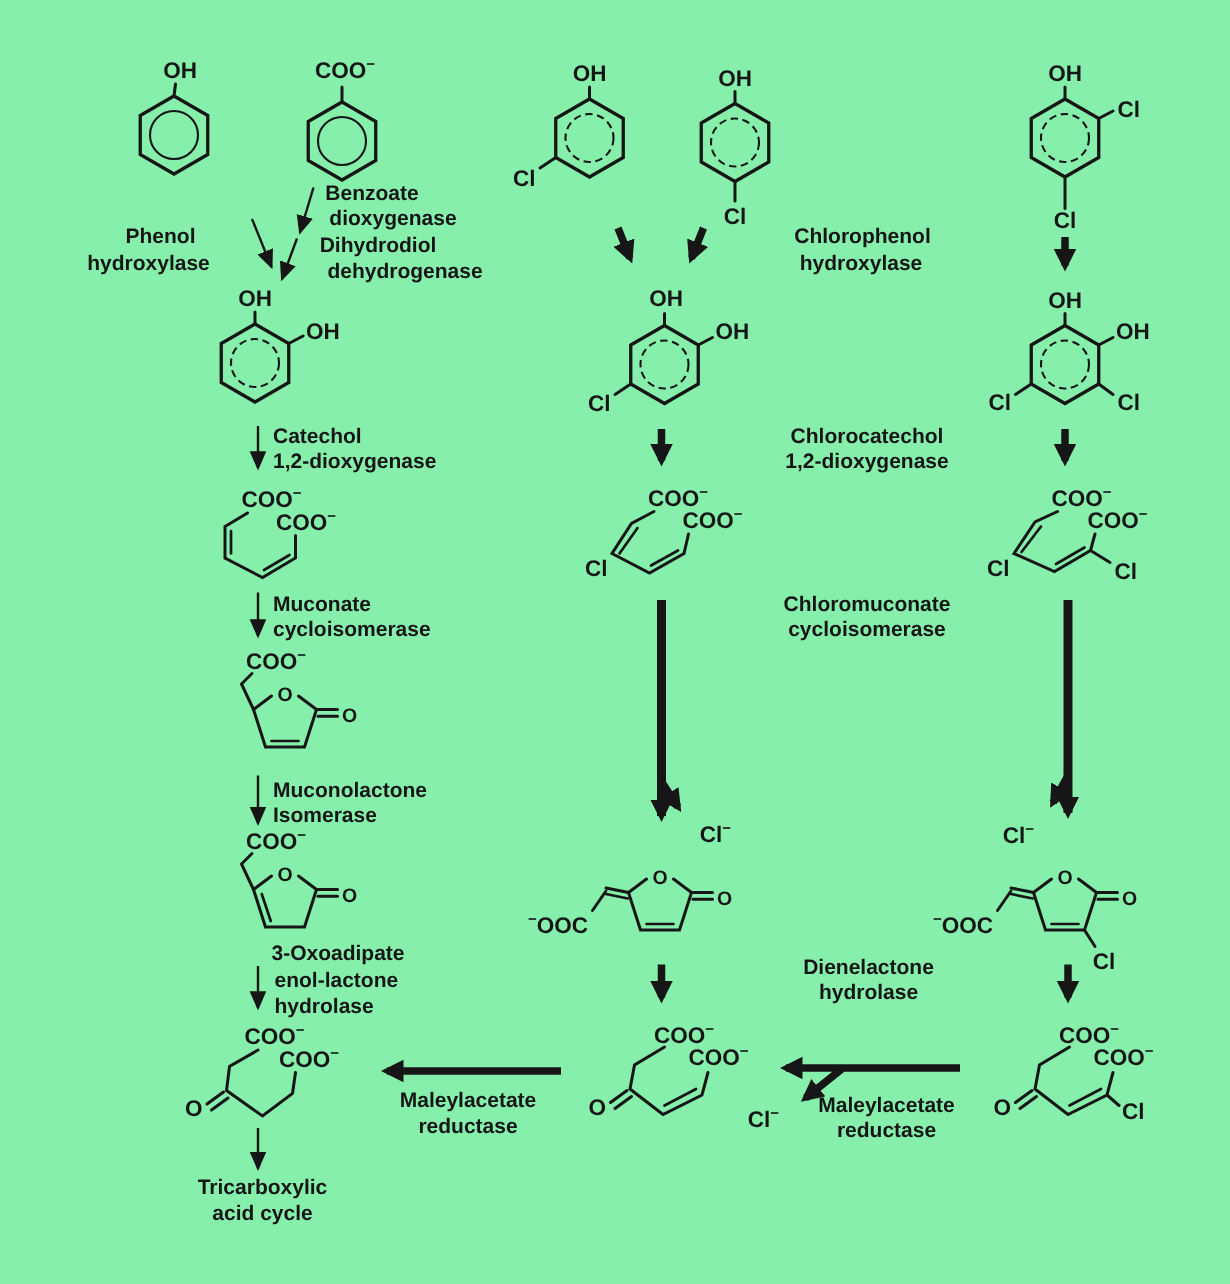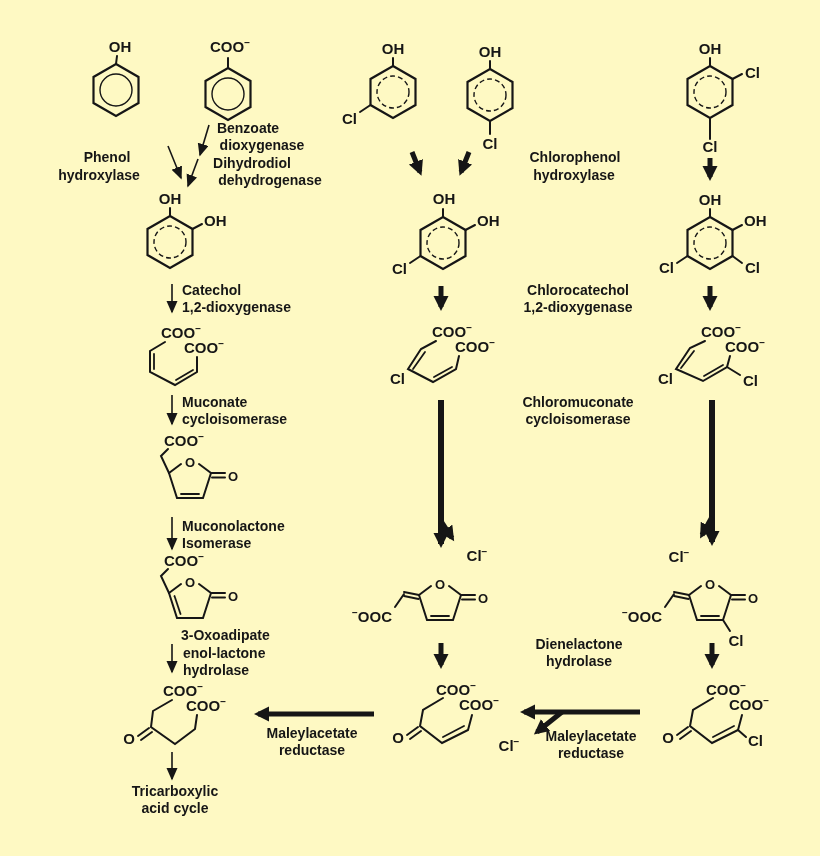--- a/index.html
+++ b/index.html
@@ -1,16 +1,16 @@
 <!DOCTYPE html>
 <html><head>
 <meta charset="utf-8">
 <style>
   html,body { margin:0; padding:0; background:#f5f4f2; }
-  .canvas { position:relative; width:820px; height:856px; background:#fef9c3; overflow:hidden; }
+  .canvas { position:relative; width:820px; height:856px; background:#86efac; overflow:hidden; }
   svg { display:block; }
   svg text { font-family:"Liberation Sans","DejaVu Sans",sans-serif; font-weight:700; fill:#161616; }
   .enzyme { font-size:14px; }
   .atom   { font-size:15px; }
   .atom-s { font-size:13px; }
   .sup    { font-size:10px; }
   .bond   { stroke:#161616; stroke-width:2; fill:none; stroke-linecap:round; }
   .bond2  { stroke:#161616; stroke-width:1.8; fill:none; stroke-linecap:round; }
   .ring   { stroke:#161616; stroke-width:2.2; fill:none; }
   .inner  { stroke:#161616; stroke-width:1.4; fill:none; }

